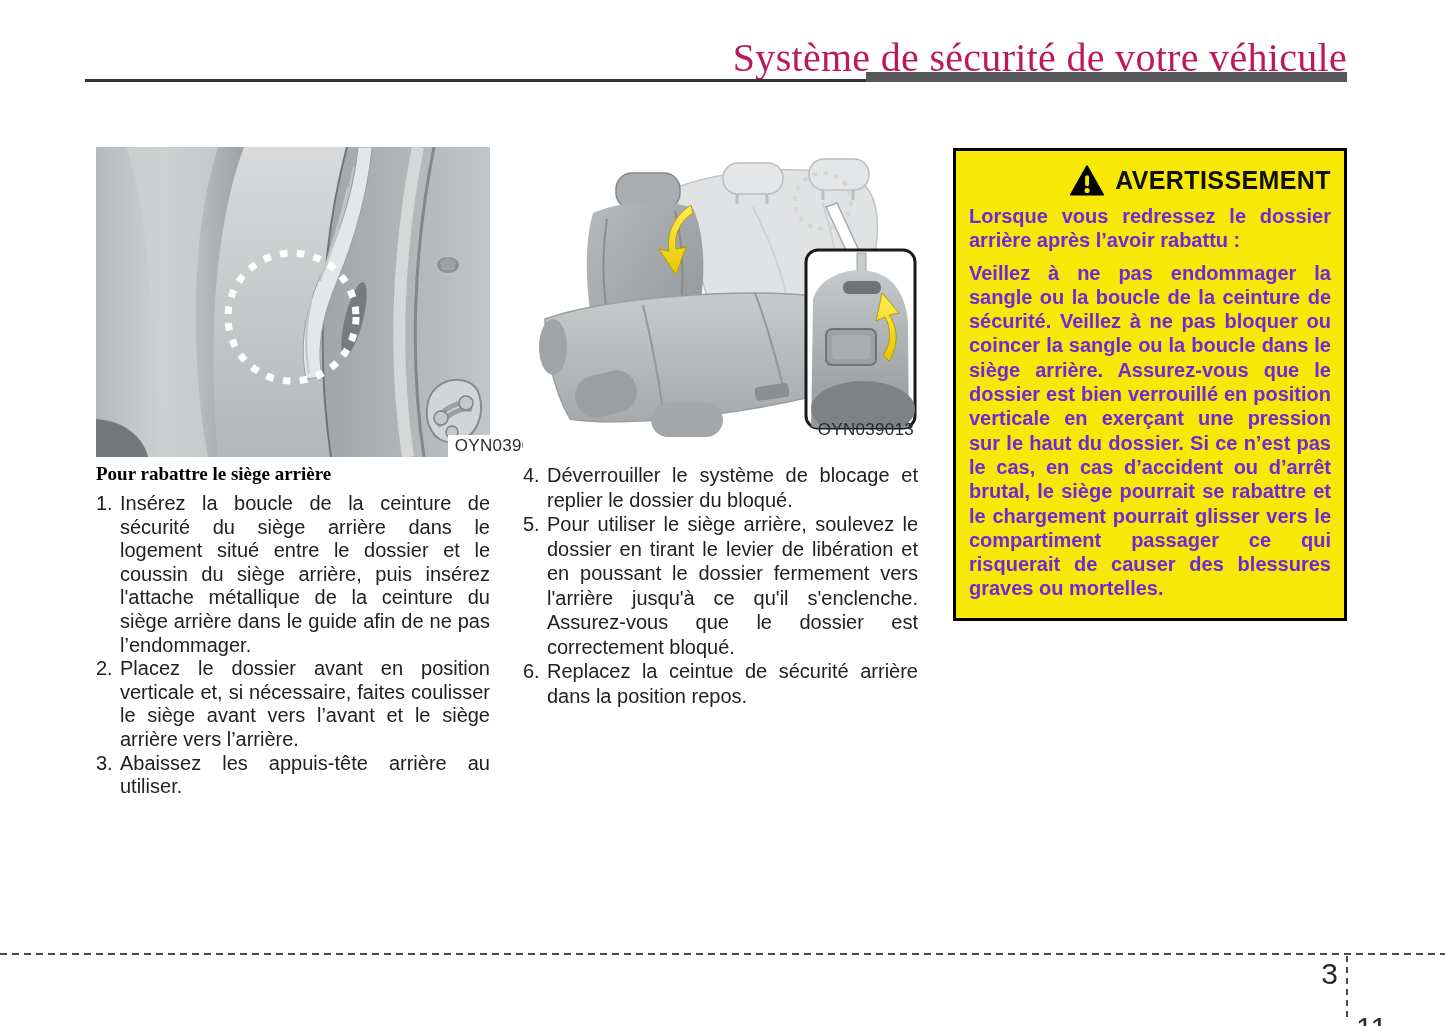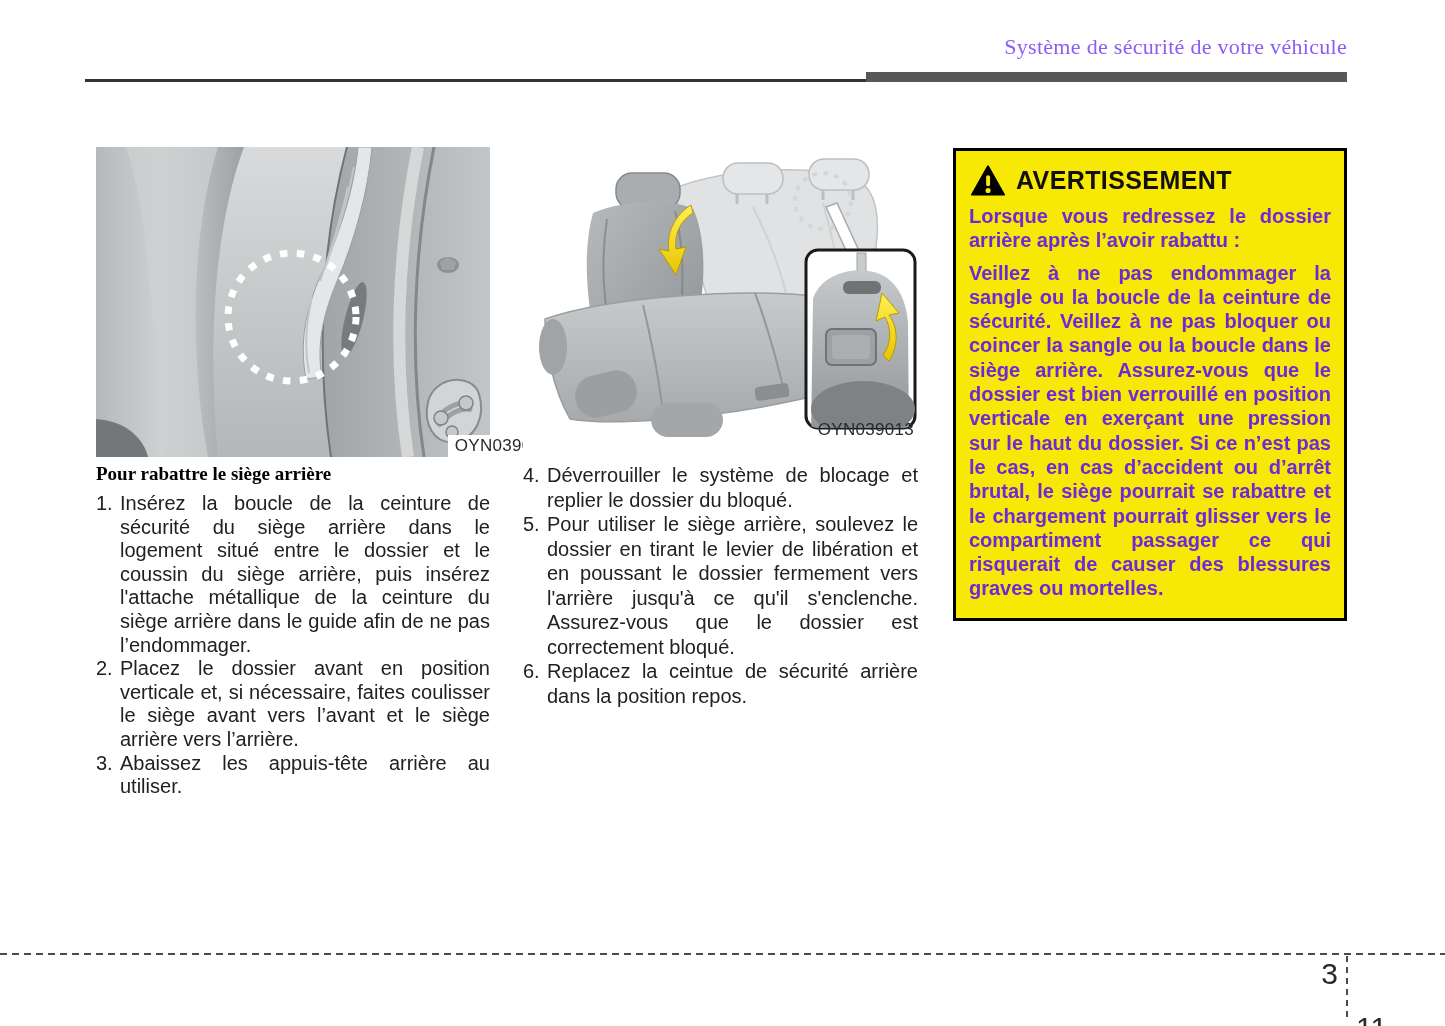--- a/index.html
+++ b/index.html
@@ -1,20 +1,20 @@
 <!DOCTYPE html>
 <html><head>
 <meta charset="utf-8">
 <style>
   html,body{margin:0;padding:0;background:#e8e8e8;}
   .page{position:relative;width:1445px;height:1026px;background:#ffffff;overflow:hidden;
         font-family:"Liberation Sans",sans-serif;}
   
   .header-title{position:absolute;top:34px;right:98px;font-family:"Liberation Serif",serif;
-        font-size:22px;color:#8b5cf6;letter-spacing:.3px;white-space:nowrap;}
+        font-size:40px;color:#be185d;letter-spacing:.3px;white-space:nowrap;}
   .header-bar{position:absolute;left:866px;top:72px;width:481px;height:10px;background:#58585b;}
   .header-rule{position:absolute;left:85px;top:79px;width:781px;height:3px;background:#343437;}
   
   .figure{position:absolute;top:147px;}
   .figure-1{left:96px;width:464px;height:310px;}
   .figure-2{left:523px;width:395px;height:310px;}
   .figure svg{display:block;}
   .fig-label{position:absolute;font-size:17px;color:#2b2b2e;letter-spacing:.3px;}
   .fig-label-1{right:2px;bottom:0;background:#ffffff;padding:1px 7px;}
   .fig-label-2{right:2px;bottom:16px;padding:1px 2px;margin-top:38px;}
@@ -25,21 +25,21 @@
   .col-heading{font-family:"Liberation Serif",serif;font-weight:bold;font-size:19px;
         color:#000;margin:0 0 7px 0;}
   .list-item{display:flex;font-size:20px;}
   .col-left .list-item{line-height:23.6px;}
   .col-mid .list-item{line-height:24.5px;}
   .item-num{flex:0 0 24px;}
   .item-text{flex:1;text-align:justify;}
   
   .warning{position:absolute;left:953px;top:148px;width:394px;height:473px;
         box-sizing:border-box;border:3px solid #000;padding:11px 13px 10px 13px;}
-  .warning-title{display:flex;align-items:center;gap:11px;margin:3px 0 8px 2px;}
+  .warning-title{display:flex;align-items:center;gap:11px;margin:3px 0 8px 2px;justify-content:flex-end;}
   .warning-title-text{font-weight:bold;font-size:25px;color:#111;letter-spacing:.4px;}
   .warning p{margin:8px 0 2px 0;font-weight:bold;font-size:20px;line-height:24.3px;
         color:#6d28d9;text-align:justify;}
   
   .footer-dash{position:absolute;left:0;top:953px;width:1445px;height:2px;
         background:repeating-linear-gradient(90deg,#4a4a4a 0 7px,transparent 7px 12px);}
   .footer-vdash{position:absolute;left:1346px;top:956px;width:2px;height:62px;
         background:repeating-linear-gradient(180deg,#4a4a4a 0 6px,transparent 6px 11px);}
   .chapter-num{position:absolute;left:1296px;top:957px;width:42px;text-align:right;
         font-size:30px;color:#2a2a2a;}

